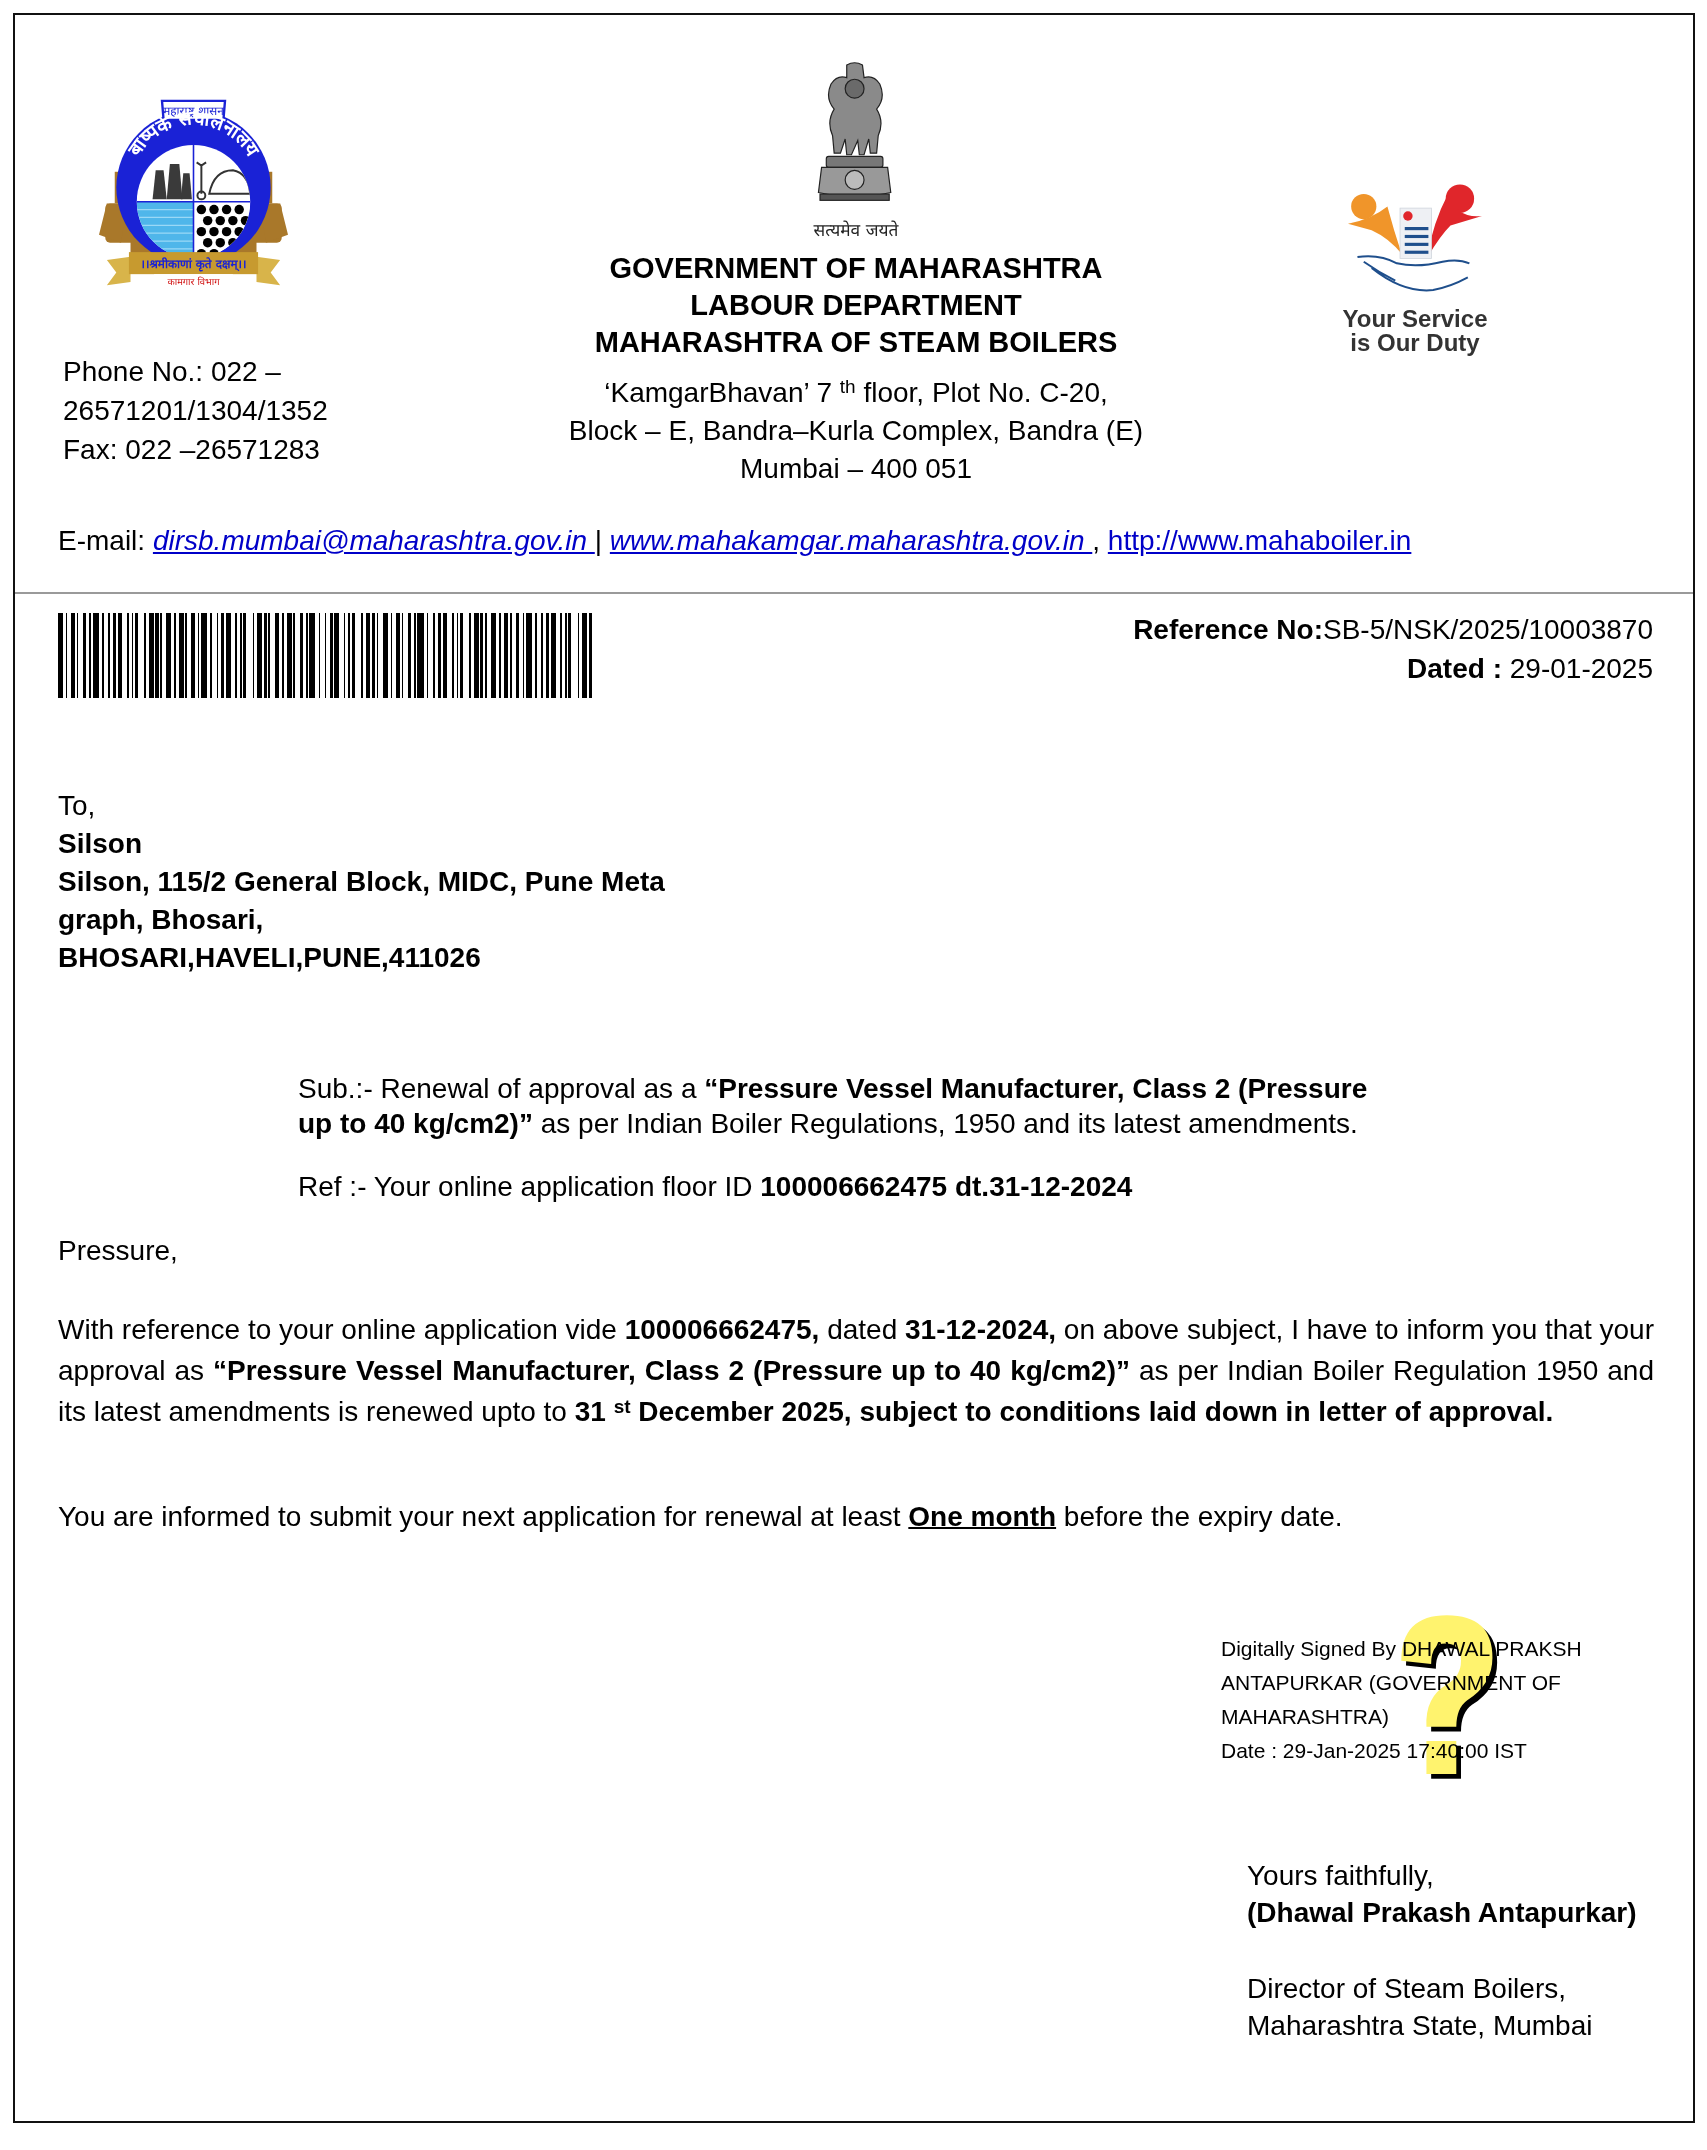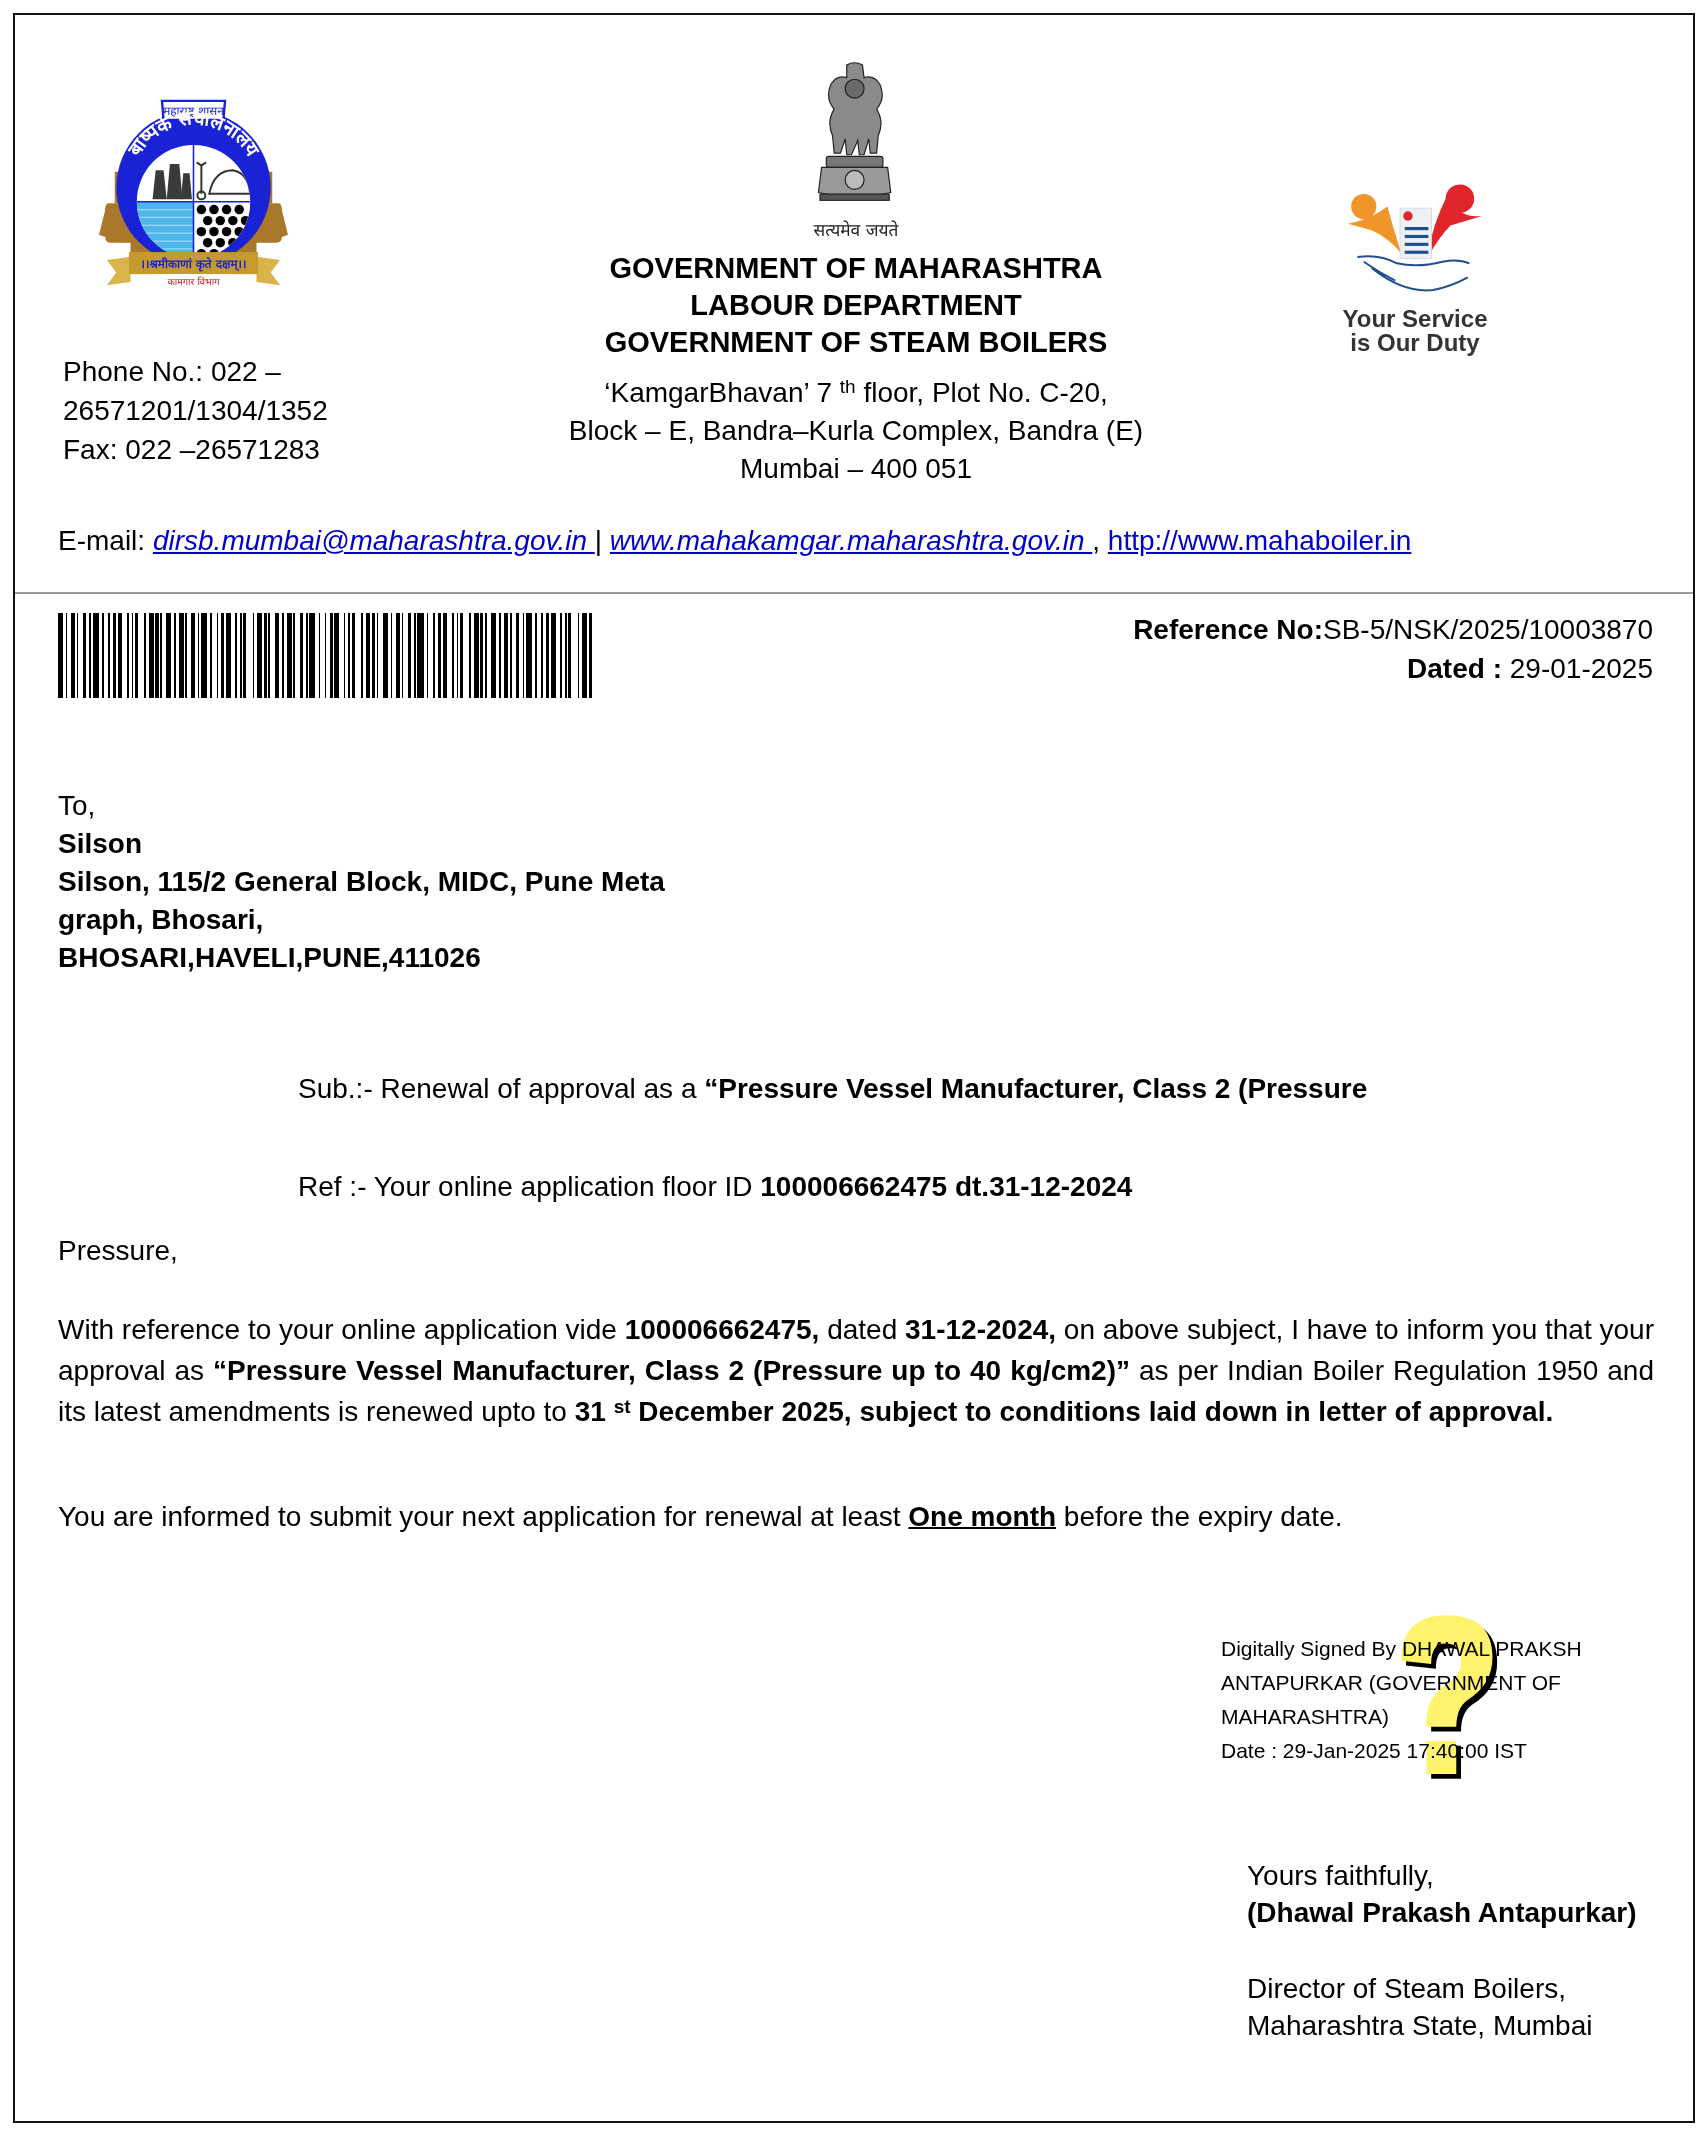--- a/index.html
+++ b/index.html
@@ -146,21 +146,21 @@
       <circle cx="72" cy="152" r="12" fill="#bbb"></circle>
       <rect x="28" y="170" width="88" height="8" fill="#555"></rect>
     </g>
   </svg>
 </div>
 <div class="satyamev">सत्यमेव जयते</div>
 
 <div class="gov-title">
   <div>GOVERNMENT OF MAHARASHTRA</div>
   <div>LABOUR DEPARTMENT</div>
-  <div>GOVERNMENT OF STEAM BOILERS</div>
+  <div>MAHARASHTRA OF STEAM BOILERS</div>
 </div>
 <div class="gov-addr">
   <div><span>‘KamgarBhavan’ 7 </span><sup>th</sup><span> floor, Plot No. C-20,</span></div>
   <div>Block – E, Bandra–Kurla Complex, Bandra (E)</div>
   <div>Mumbai – 400 051</div>
 </div>
 
 <div class="service-logo">
   <svg viewBox="0 0 210 170" width="166" height="134">
     <circle cx="40" cy="40" r="16" fill="#f0952a"></circle>
@@ -383,20 +383,21 @@
 <div class="address">
   <div>To,</div>
   <div class="b">Silson</div>
   <div class="b">Silson, 115/2 General Block, MIDC, Pune Meta</div>
   <div class="b">graph, Bhosari,</div>
   <div class="b">BHOSARI,HAVELI,PUNE,411026</div>
 </div>
 
 <div class="subject">
   <div><span>Sub.:- Renewal of approval as a </span><span class="b">“Pressure Vessel Manufacturer, Class 2 (Pressure</span></div>
+  <div><span class="b">up to 40 kg/cm2)”</span><span> as per Indian Boiler Regulations, 1950 and its latest amendments.</span></div>
 </div>
 <div class="refline">
   <span>Ref :- Your online application floor ID </span><span class="b">100006662475 dt.31-12-2024</span>
 </div>
 
 <div class="salutation">Pressure,</div>
 
 <div class="para"><span>With reference to your online application vide </span><b>100006662475,</b><span> dated </span><b>31-12-2024,</b><span> on above subject, I have to inform you that your approval as </span><b>“Pressure Vessel Manufacturer, Class 2 (Pressure up to 40 kg/cm2)”</b><span> as per Indian Boiler Regulation 1950 and its latest amendments is renewed upto to </span><b>31</b> <sup class="b">st</sup><b> December 2025, subject to conditions laid down in letter of approval.</b></div>
 
 <div class="renew">

